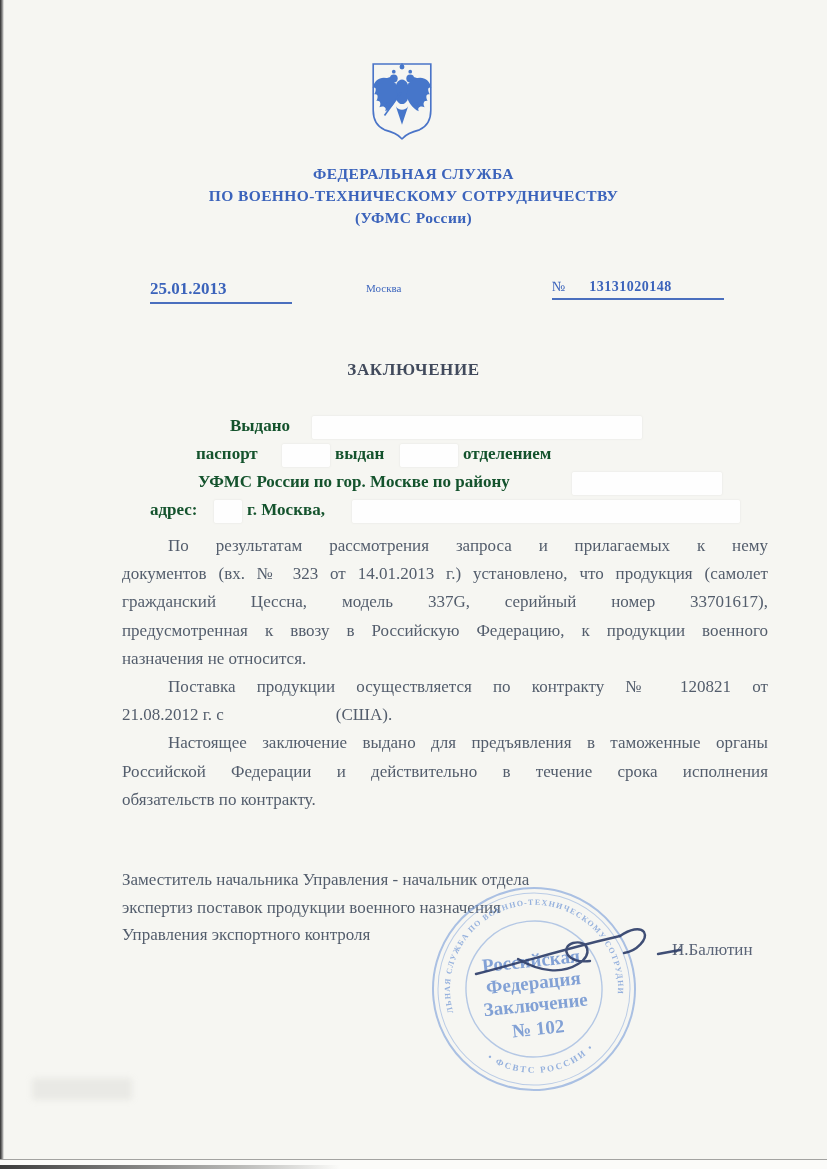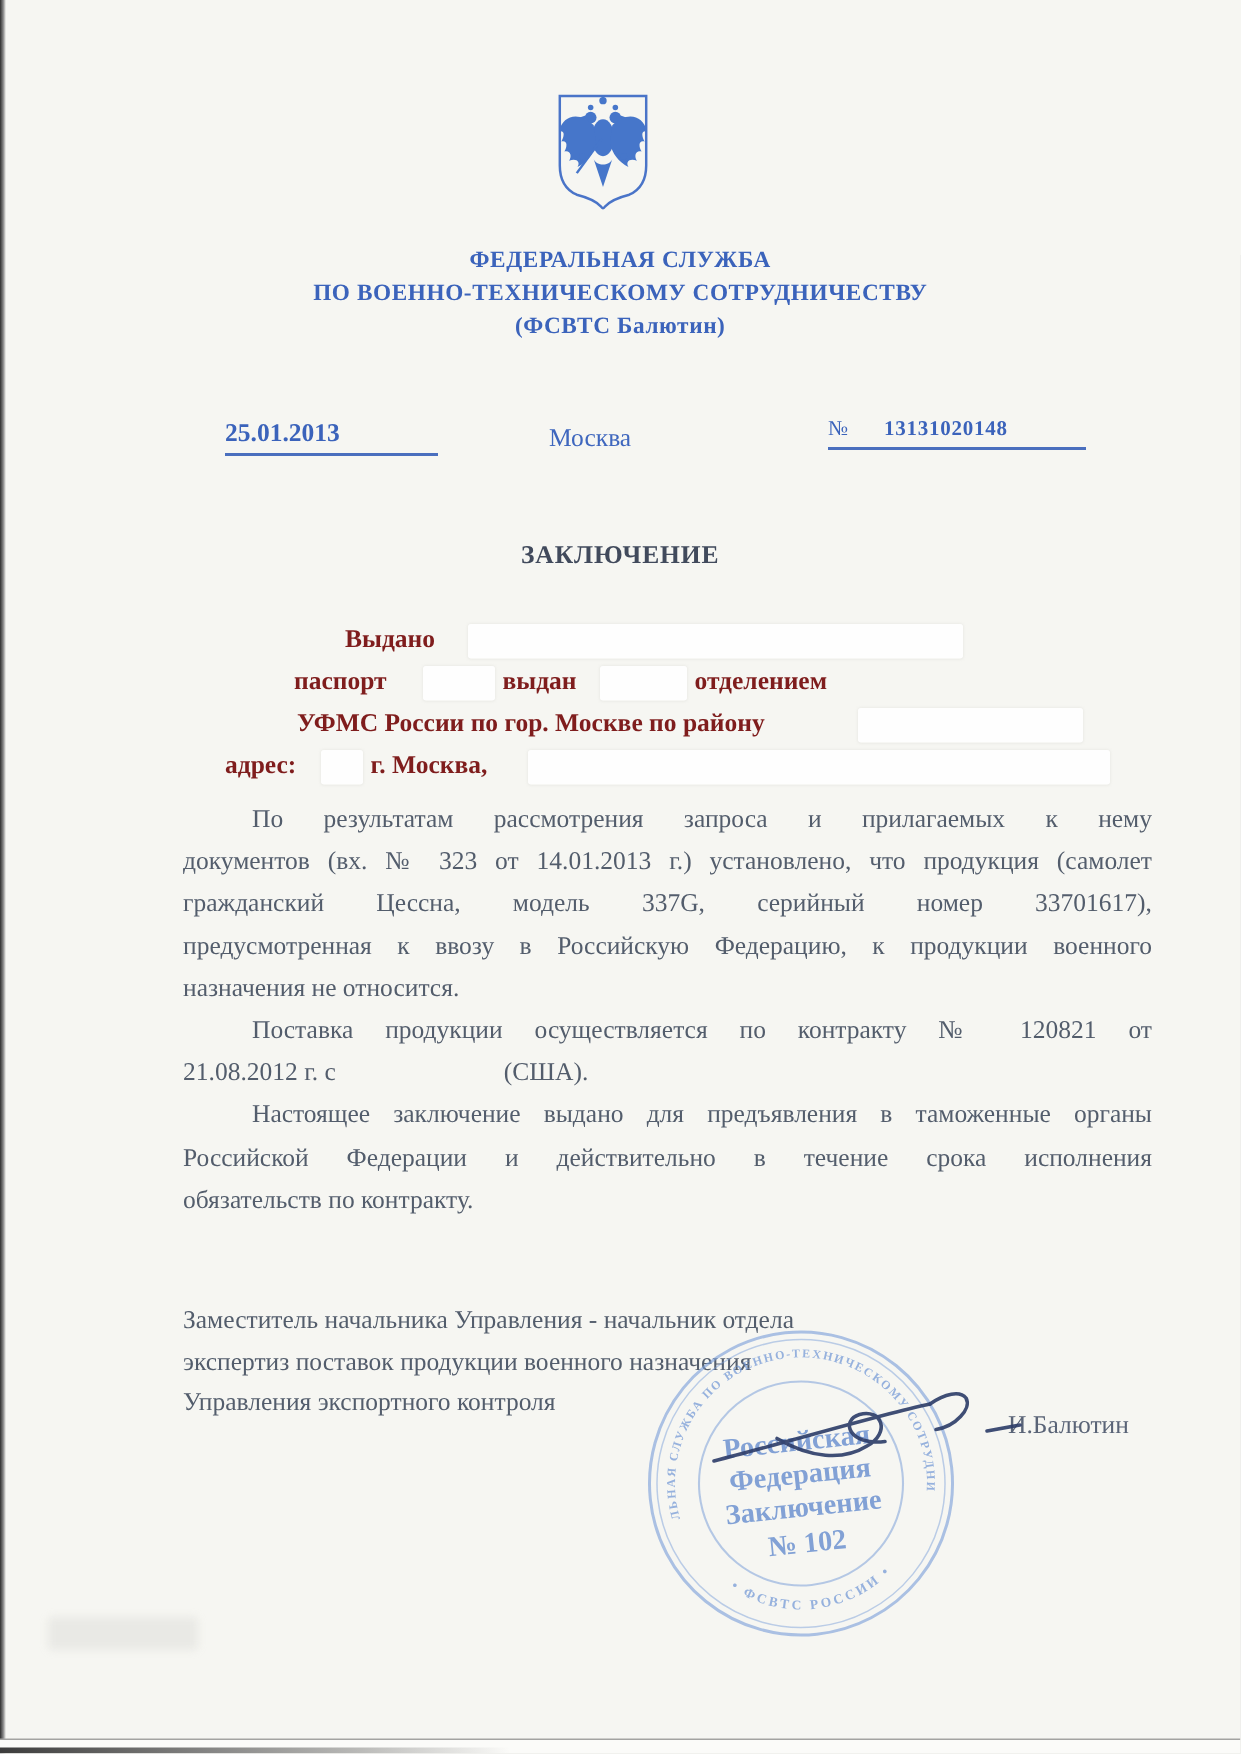--- a/index.html
+++ b/index.html
@@ -22,31 +22,31 @@
   
   .emblem { position:absolute; left:366px; top:58px; width:72px; height:84px; }
 
   
   .org-block { position:absolute; left:0; top:163px; width:827px; text-align:center;
     color:#3b63bb; font-weight:bold; font-size:15.5px; line-height:22px; letter-spacing:0.4px; }
 
   
   .meta-date { position:absolute; left:150px; top:279px; width:142px; 
     color:#3b63bb; font-weight:bold; font-size:17px; border-bottom:2px solid #4a6fbe; padding-bottom:3px; }
-  .meta-city { position:absolute; left:366px; top:282px; color:#3f67be; font-size:17px; }
+  .meta-city { position:absolute; left:366px; top:282px; color:#3f67be; font-size:11px; }
   .meta-number { position:absolute; left:552px; top:279px; width:172px;
     color:#3b63bb; font-size:14px; border-bottom:2px solid #4a6fbe; padding-bottom:3px; }
   .meta-number .num { font-weight:bold; margin-left:24px; letter-spacing:0.5px; }
 
   .doc-title { position:absolute; left:0; top:360px; width:827px; text-align:center;
     color:#414a5c; font-weight:bold; font-size:17px; letter-spacing:0.6px; }
 
   
   .issued { position:absolute; left:0; top:410px; width:698px; height:120px;
-    font-weight:bold; font-size:17px; color:#7f1d1d; }
+    font-weight:bold; font-size:17px; color:#14532d; }
   .issued .abs { position:absolute; white-space:nowrap; }
   .redaction { position:absolute; background:rgba(255,255,255,0.9); border-radius:2px;
     box-shadow:0 0 2px rgba(190,190,185,0.35); }
 
   
   .bodytext { position:absolute; left:122px; top:532px; width:646px;
     font-size:17px; line-height:28.2px; color:#535d6c; }
   .jl { text-align:justify; text-align-last:justify; }
   .ind { padding-left:46px; }
   .gap { display:inline-block; width:112px; }
@@ -94,21 +94,21 @@
         <circle cx="21.5" cy="44" r="2.1"></circle>
         <circle cx="48.5" cy="44" r="2.1"></circle>
       </g>
       <path d="M18 55 L34 33" stroke="#4676ca" stroke-width="1.6" fill="none"></path>
     </svg>
   </div>
 
   <div class="org-block">
     <div>ФЕДЕРАЛЬНАЯ СЛУЖБА</div>
     <div>ПО ВОЕННО-ТЕХНИЧЕСКОМУ СОТРУДНИЧЕСТВУ</div>
-    <div>(ФСВТС Балютин)</div>
+    <div>(УФМС России)</div>
   </div>
 
   <div class="meta-date">25.01.2013</div>
   <div class="meta-city">Москва</div>
   <div class="meta-number">
     <span>№</span><span class="num">13131020148</span>
   </div>
 
   <div class="doc-title">ЗАКЛЮЧЕНИЕ</div>
 

